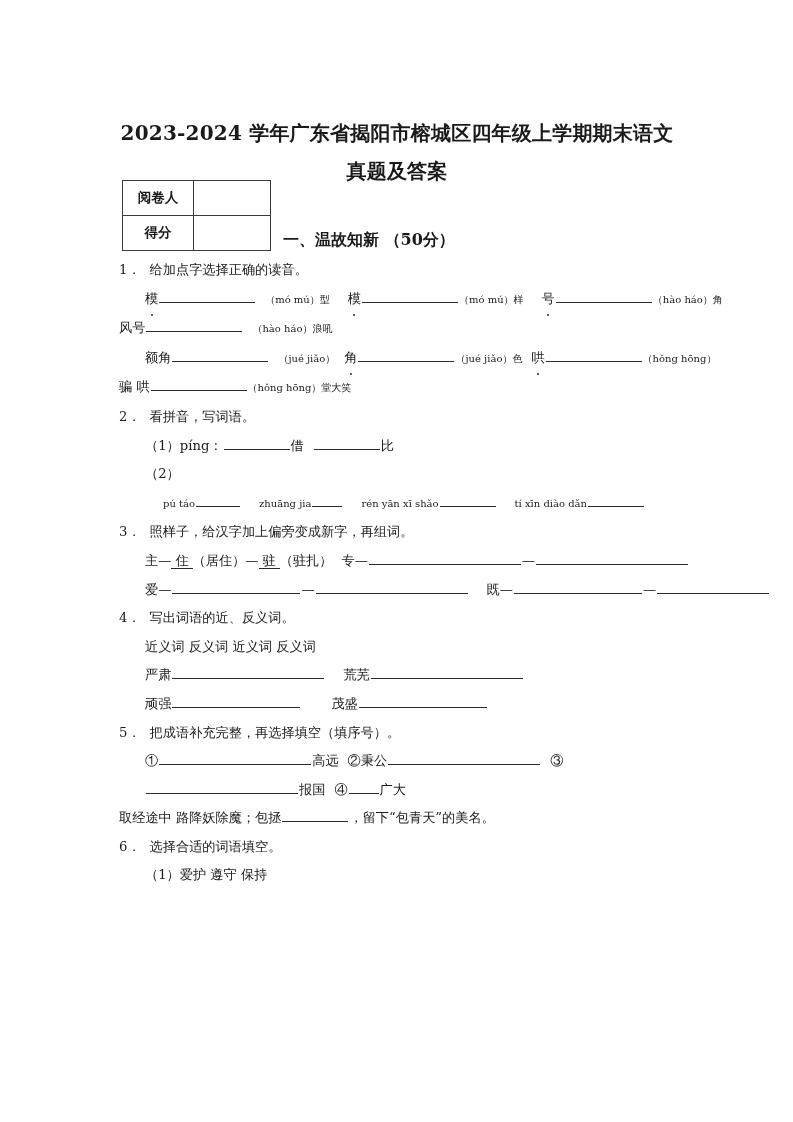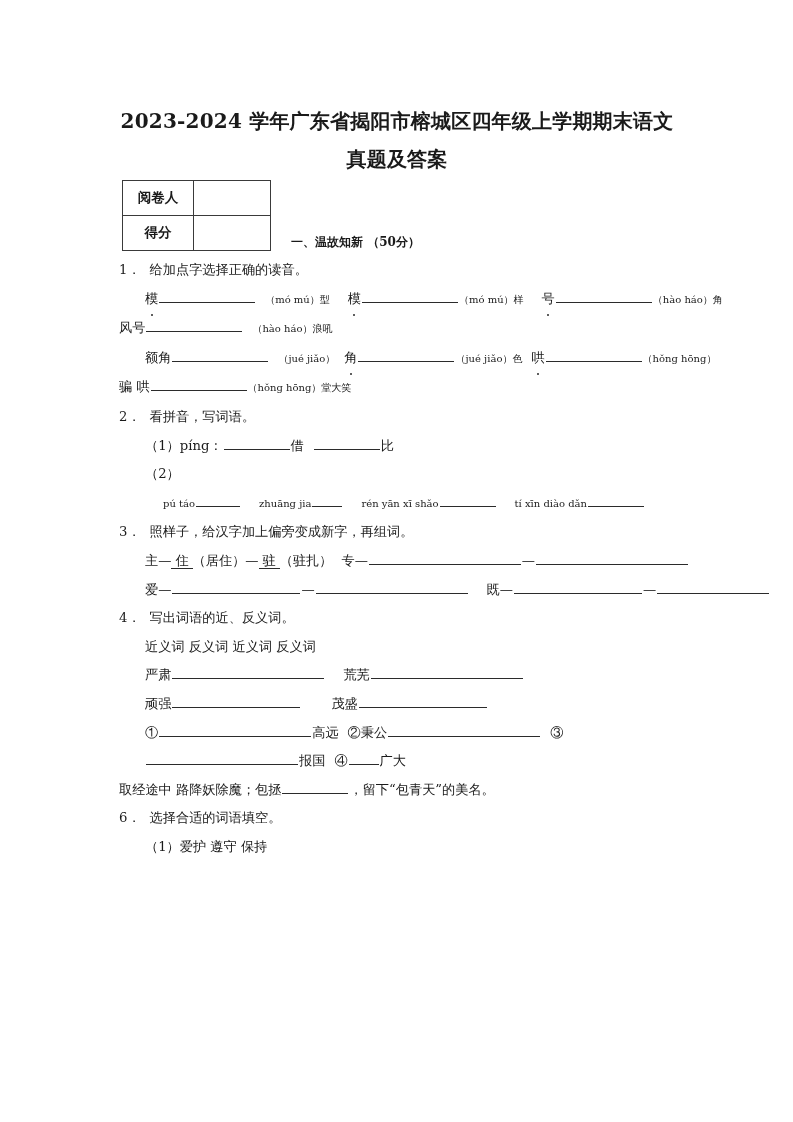--- a/index.html
+++ b/index.html
@@ -19,21 +19,21 @@
     position: absolute;
     left: 0; top: 0;
     width: 793px;
     height: 1122px;
   }
 
   
   .doc-title {
     position: absolute;
     left: 108px;
-    top: 102px;
+    top: 114px;
     width: 578px;
     text-align: center;
     font-family: "DejaVu Serif", "Liberation Serif", serif;
     font-weight: bold;
     font-size: 20px;
     line-height: 38px;
     letter-spacing: 0.2px;
   }
   .doc-title .ln { display: block; }
 
@@ -54,22 +54,22 @@
     height: 32px;
     text-align: center;
     vertical-align: middle;
     font-size: 13.5px;
     font-weight: bold;
     font-family: "DejaVu Serif", "Liberation Serif", serif;
   }
   table.score-table td.lbl { width: 68px; }
   table.score-table td.val { width: 74px; }
   .section-head {
-    margin-left: 20px;
-    font-size: 12px;
+    margin-left: 12px;
+    font-size: 16px;
     font-weight: bold;
     white-space: nowrap;
     font-family: "DejaVu Serif", "Liberation Serif", serif;
   }
 
   
   .body {
     position: absolute;
     left: 119px;
     top: 256px;
@@ -209,20 +209,23 @@
     <div class="row ind1">
       <span>近义词 反义词 近义词 反义词</span>
     </div>
     <div class="row ind1">
       <span>严肃</span><span class="bl bl-4x"></span><span class="sp-l"></span><span>荒芜</span><span class="bl bl-4x"></span>
     </div>
     <div class="row ind1">
       <span>顽强</span><span class="bl bl-3x"></span><span class="sp-xl"></span><span>茂盛</span><span class="bl bl-3x"></span>
     </div>
 
+    <div class="q">
+      <span class="qn">5．</span><span class="sp"></span><span>把成语补充完整，再选择填空（填序号）。</span>
+    </div>
     <div class="wrap ind1">
       <span>①</span><span class="bl bl-4x"></span><span>高远</span><span class="sp"></span><span>②</span><span>秉公</span><span class="bl bl-4x"></span><span class="sp"></span><span>③</span><span class="bl bl-4x"></span><span>报国</span><span class="sp"></span><span>④</span><span class="bl bl-xs"></span><span>广大</span>
     </div>
     <div class="row">
       <span>取经途中 路降妖除魔；包拯</span><span class="bl bl-l"></span><span>，留下“包青天”的美名。</span>
     </div>
 
     <div class="q">
       <span class="qn">6．</span><span class="sp"></span><span>选择合适的词语填空。</span>
     </div>

